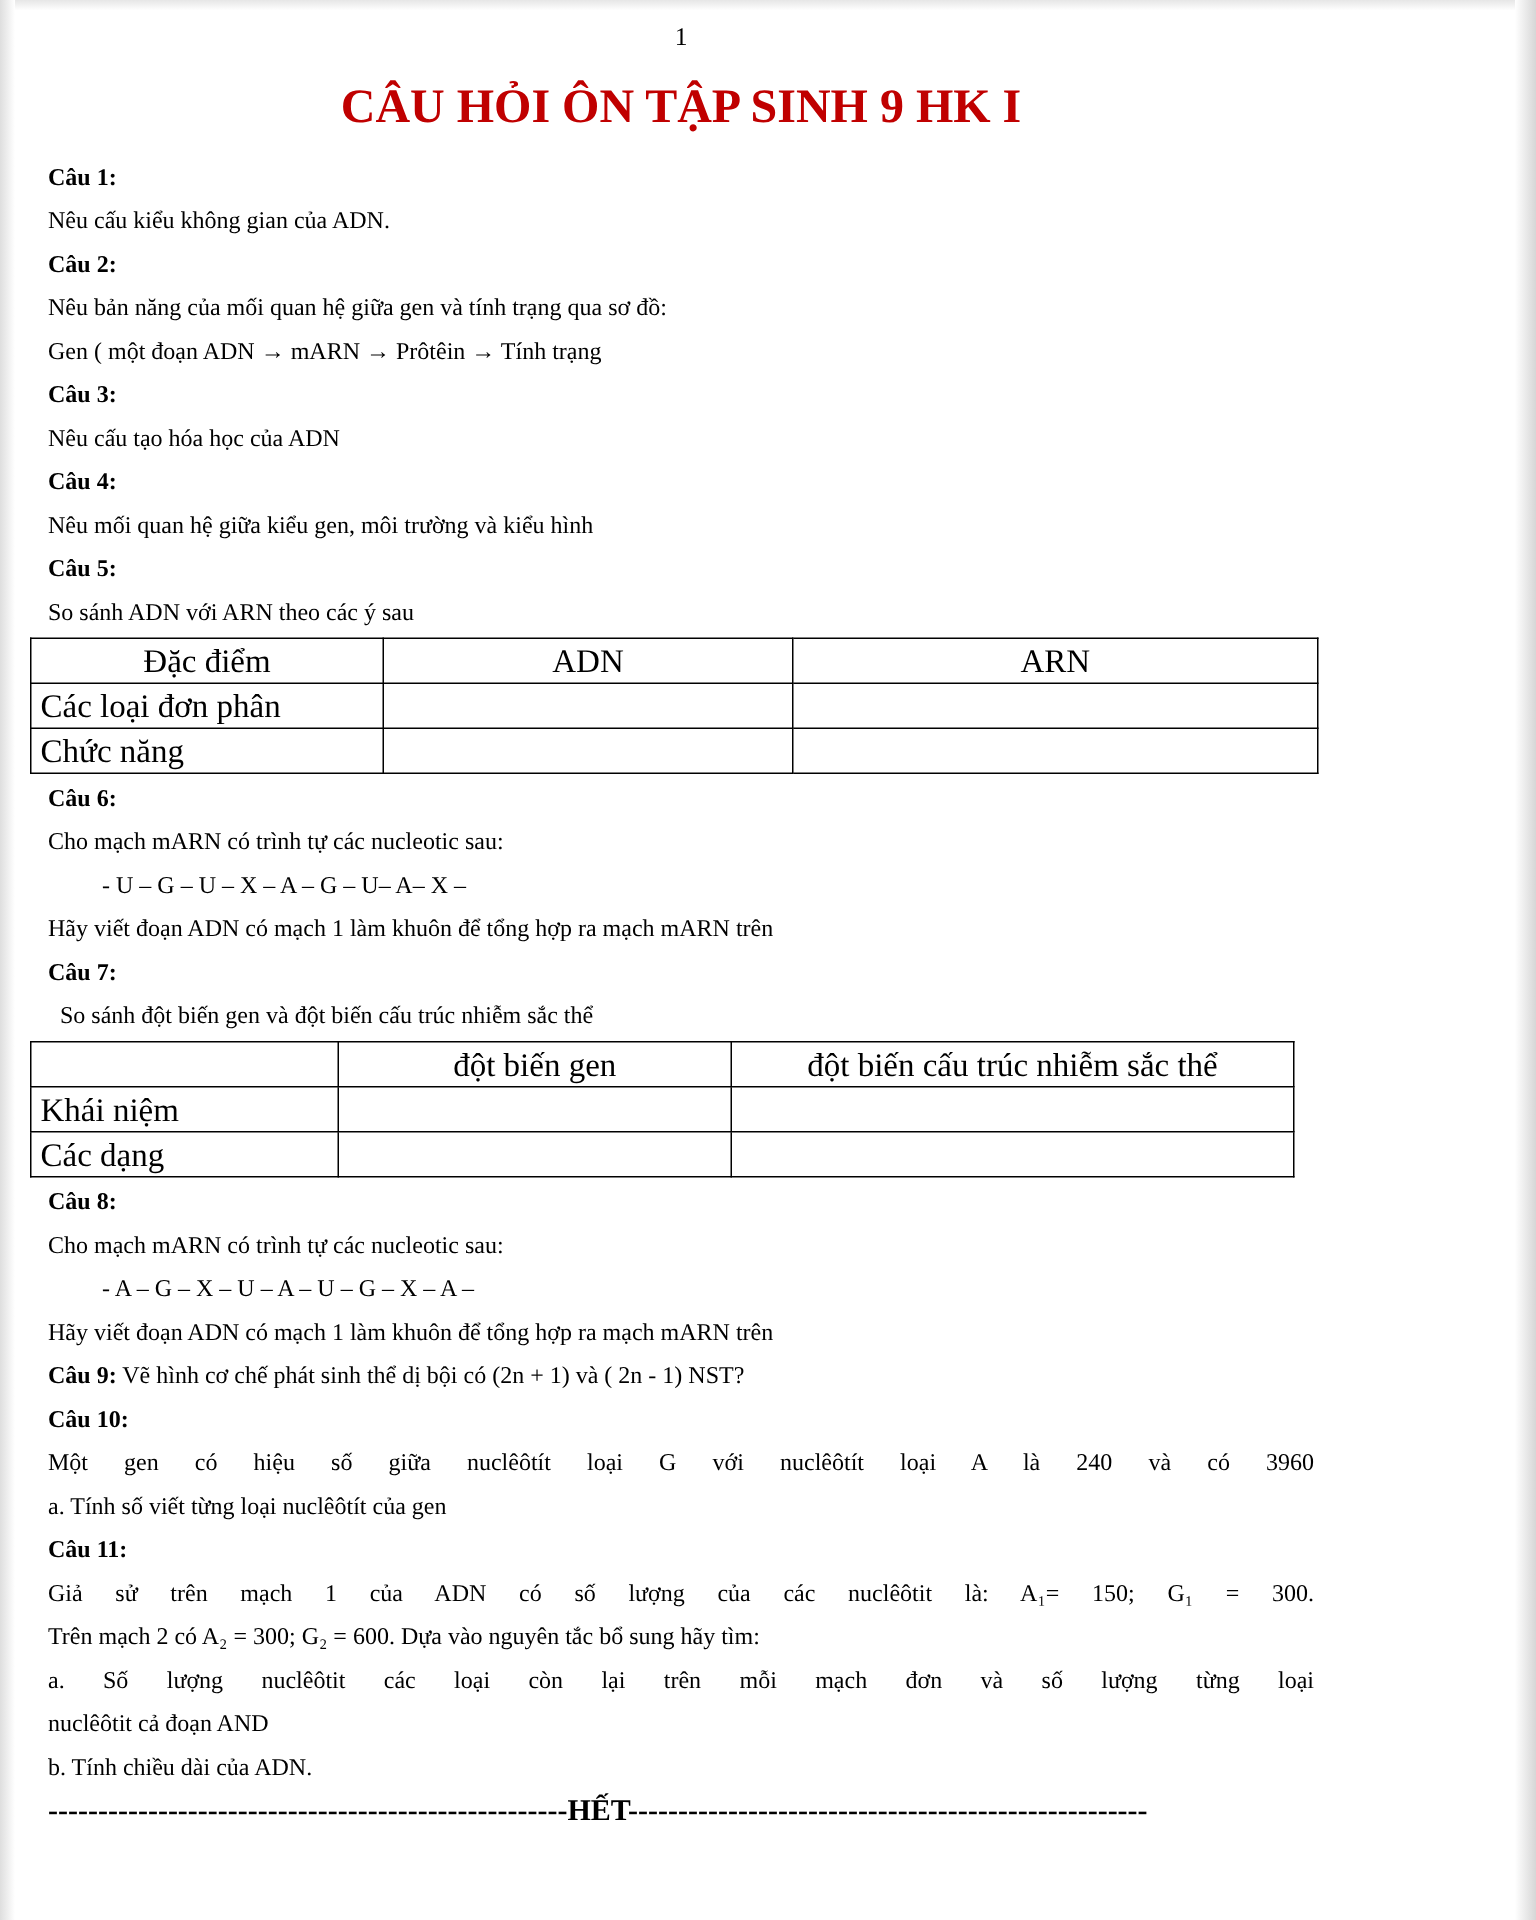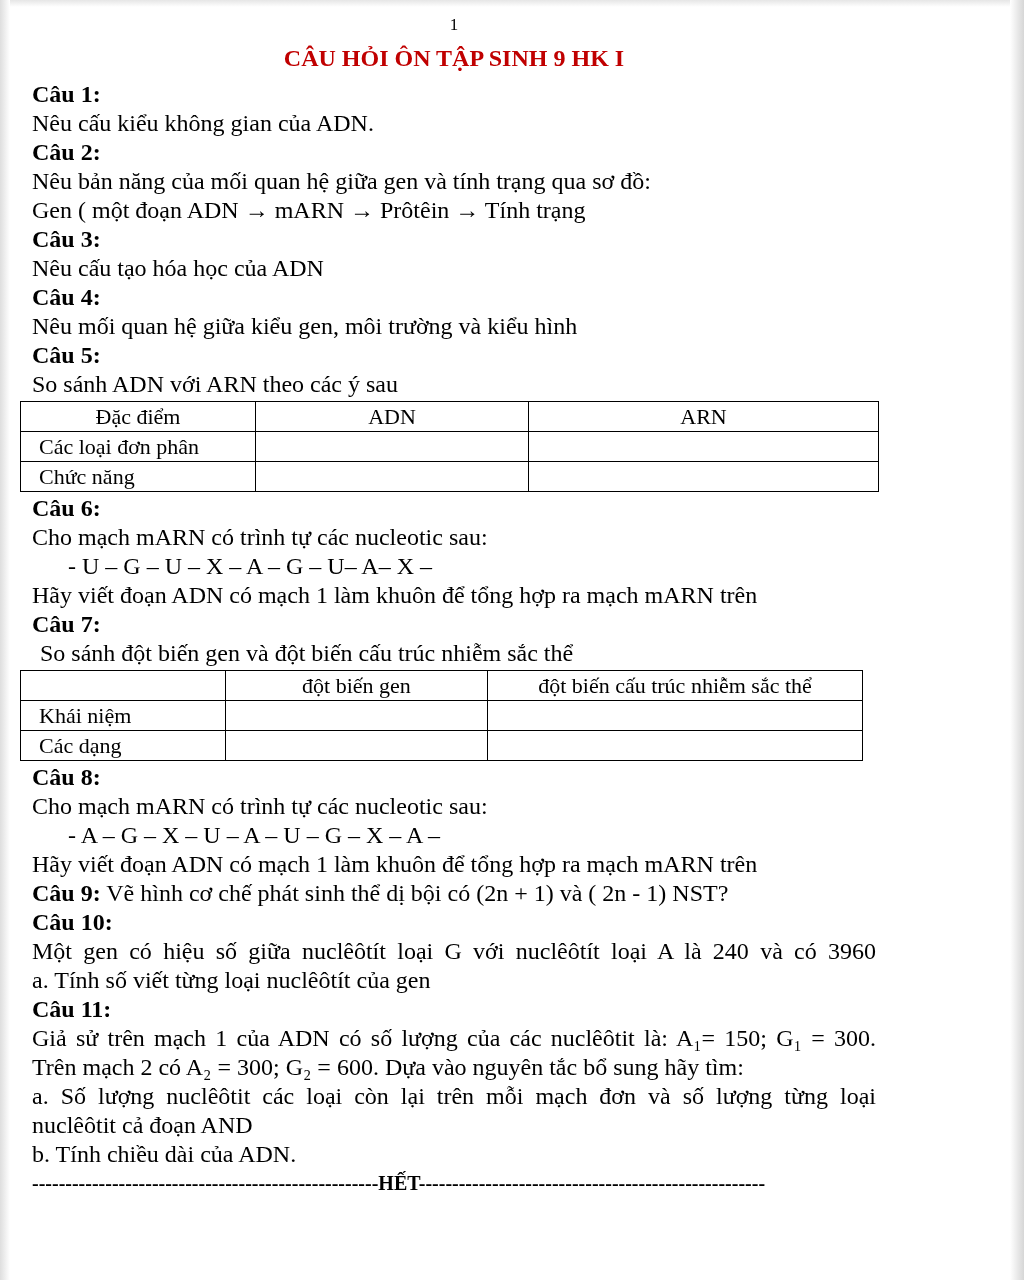--- a/index.html
+++ b/index.html
@@ -16,48 +16,48 @@
     background: #ffffff;
     overflow: hidden;
     box-sizing: border-box;
     padding: 14px 148px 0 32px;
   }
   .scan-edge { position: absolute; pointer-events: none; }
   .scan-edge.left  { left: 0; top: 0; width: 10px; height: 100%; background: linear-gradient(to right, #dedede, #ffffff); }
   .scan-edge.right { right: 0; top: 0; width: 14px; height: 100%; background: linear-gradient(to left, #d6d6d6, #ffffff); }
   .scan-edge.top   { left: 0; top: 0; width: 100%; height: 7px;  background: linear-gradient(to bottom, #e6e6e6, #ffffff); }
 
-  p { margin: 0; font-size: 24px; line-height: 29px; }
+  p { margin: 0; font-size: 16px; line-height: 29px; }
   .h { font-weight: bold; }
   .pageno { font-size: 17px; line-height: 22px; text-align: center; }
   .title {
-    font-size: 24px;
+    font-size: 32px;
     line-height: 32px;
     font-weight: bold;
     color: #c00000;
     text-align: center;
-    margin: 6px 0;
+    margin: 18px 0;
   }
   .seq { padding-left: 36px; }
   .indent8 { padding-left: 8px; }
   .jl { text-align: justify; text-align-last: justify; }
 
   table {
     border-collapse: collapse;
     table-layout: fixed;
     margin: 2px 0 2px -12px;
   }
   .t1 { width: 858px; }
   .t2 { width: 842px; }
   td {
     border: 1.6px solid #000;
     font-size: 22px;
     line-height: 26px;
     height: 29px;
-    padding: 0 18px;
+    padding: 0 6px;
     vertical-align: middle;
     overflow: hidden;
     white-space: nowrap;
   }
   td.center { text-align: center; }
 
   .footer-line {
     font-weight: bold;
     font-size: 20px;
     line-height: 29px;

